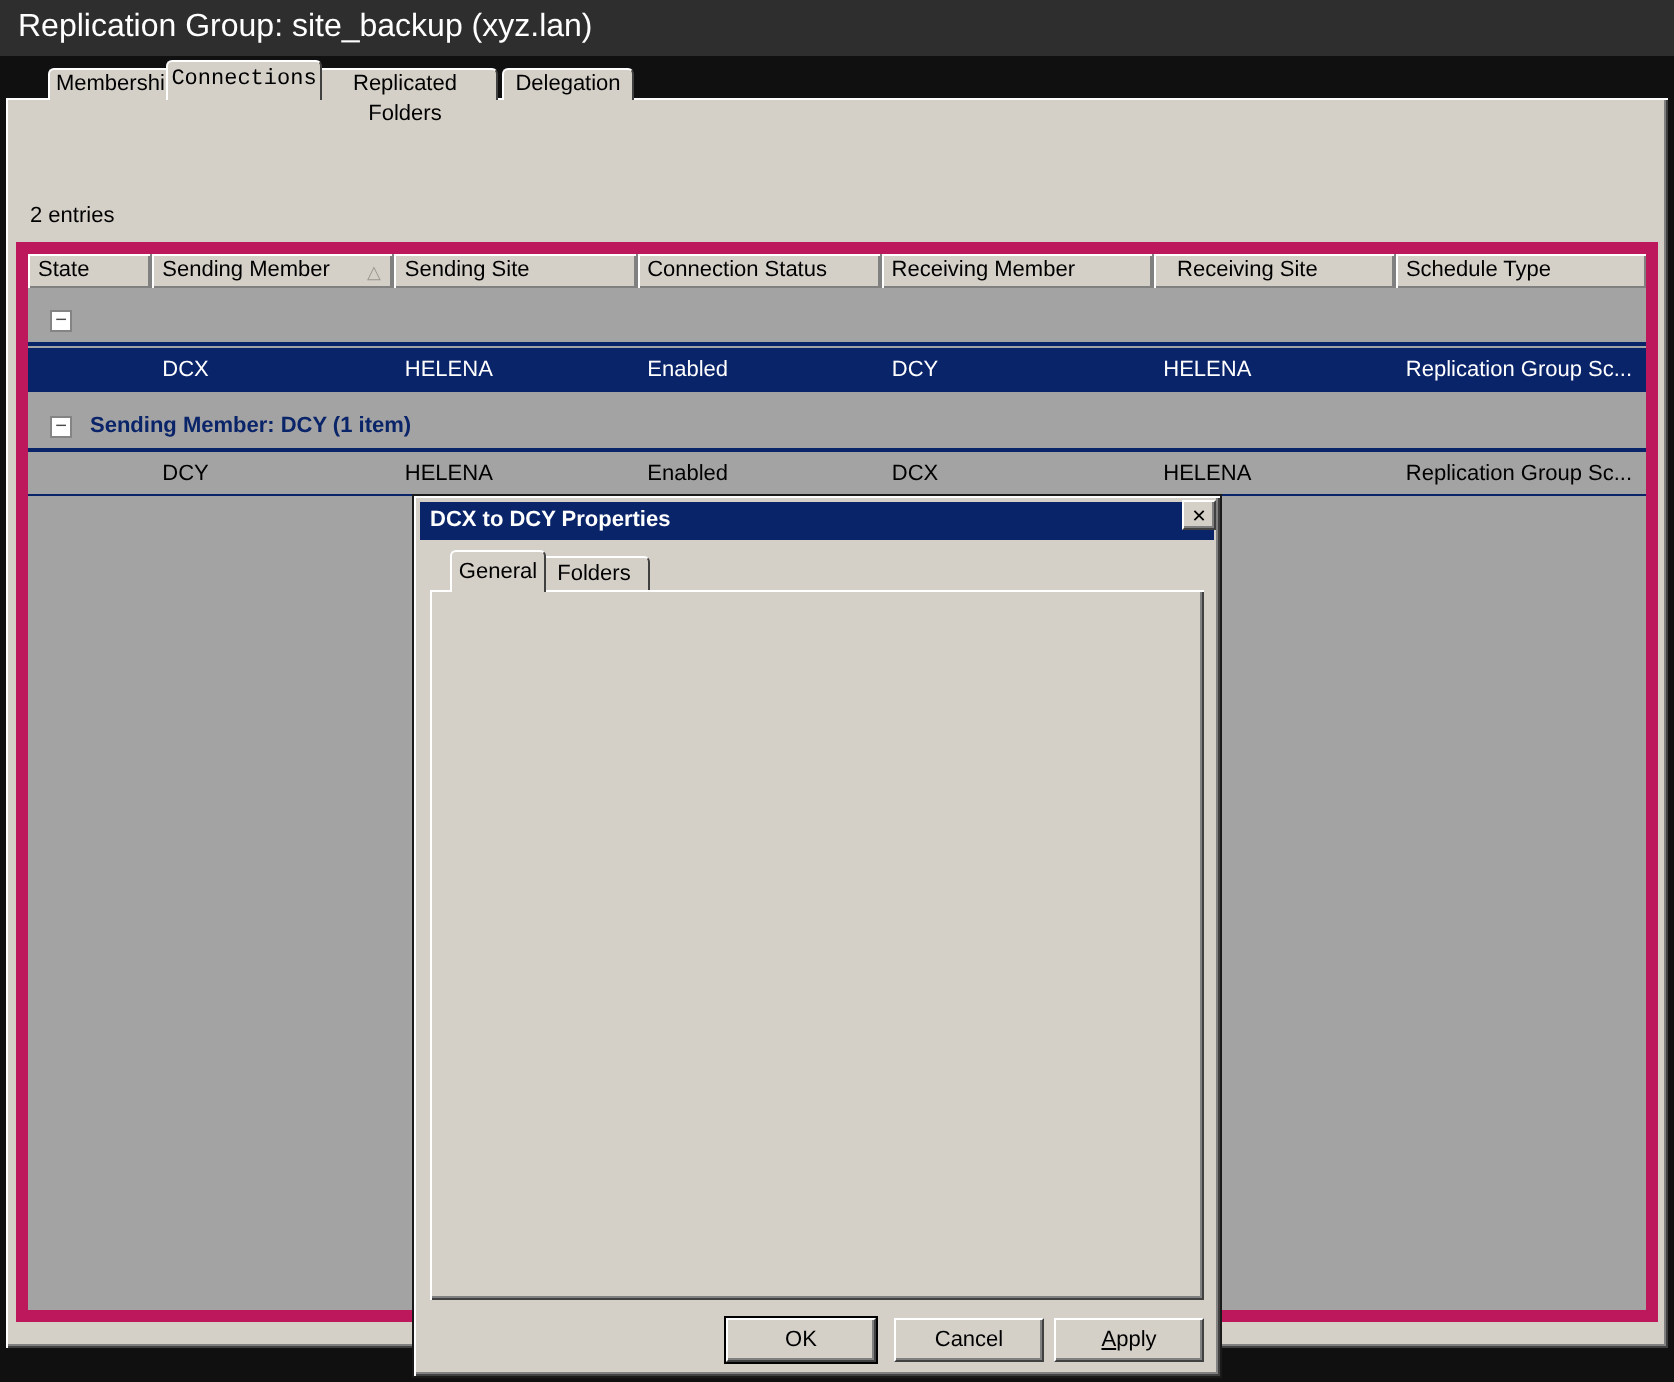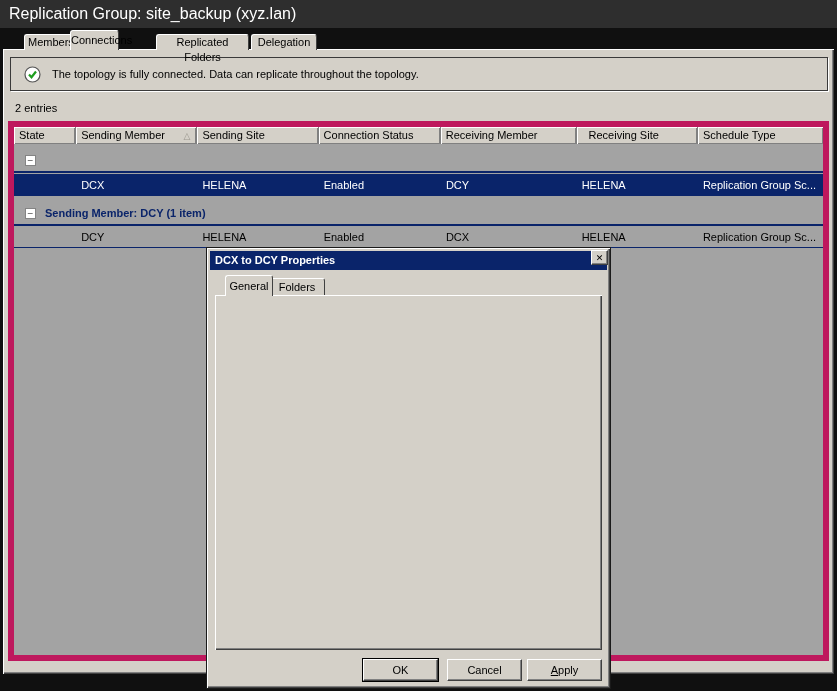--- a/index.html
+++ b/index.html
@@ -126,33 +126,26 @@
   u { text-decoration:underline; }
 </style>
 </head>
 <body>
 
 <div class="screen">
 
   <div class="titlebar">Replication Group: site_backup (xyz.lan)</div>
 
   <div class="main-tab inactive" style="left:24px;  width:74px;">Memberships</div>
-  <div class="main-tab active" style="left:70px; width:49px;">Connections</div>
+  <div class="main-tab active" style="left:83px; width:78px;font-family:Liberation Mono, monospace;">Connections</div>
   <div class="main-tab inactive" style="left:156px;width:93px;">Replicated Folders</div>
   <div class="main-tab inactive" style="left:251px;width:66px;">Delegation</div>
 
   <div class="panel">
 
-    <div class="banner">
-      <svg class="banner-icon" viewBox="0 0 17 17">
-        <circle cx="8.5" cy="8.5" r="7.5" fill="#ffffff" stroke="#555555" stroke-width="1.2"></circle>
-        <path d="M5 8.5 L7.5 11.2 L12 5.5" fill="none" stroke="#1f9e1f" stroke-width="2.2"></path>
-      </svg>
-      <div class="banner-text">The topology is fully connected. Data can replicate throughout the topology.</div>
-    </div>
 
     <div class="entries">2 entries</div>
 
     <div class="table">
       <div class="thead">
         <div class="th c0">State</div>
         <div class="th c1">
           <span>Sending Member</span>
           <span class="sort-glyph">△</span>
         </div>

